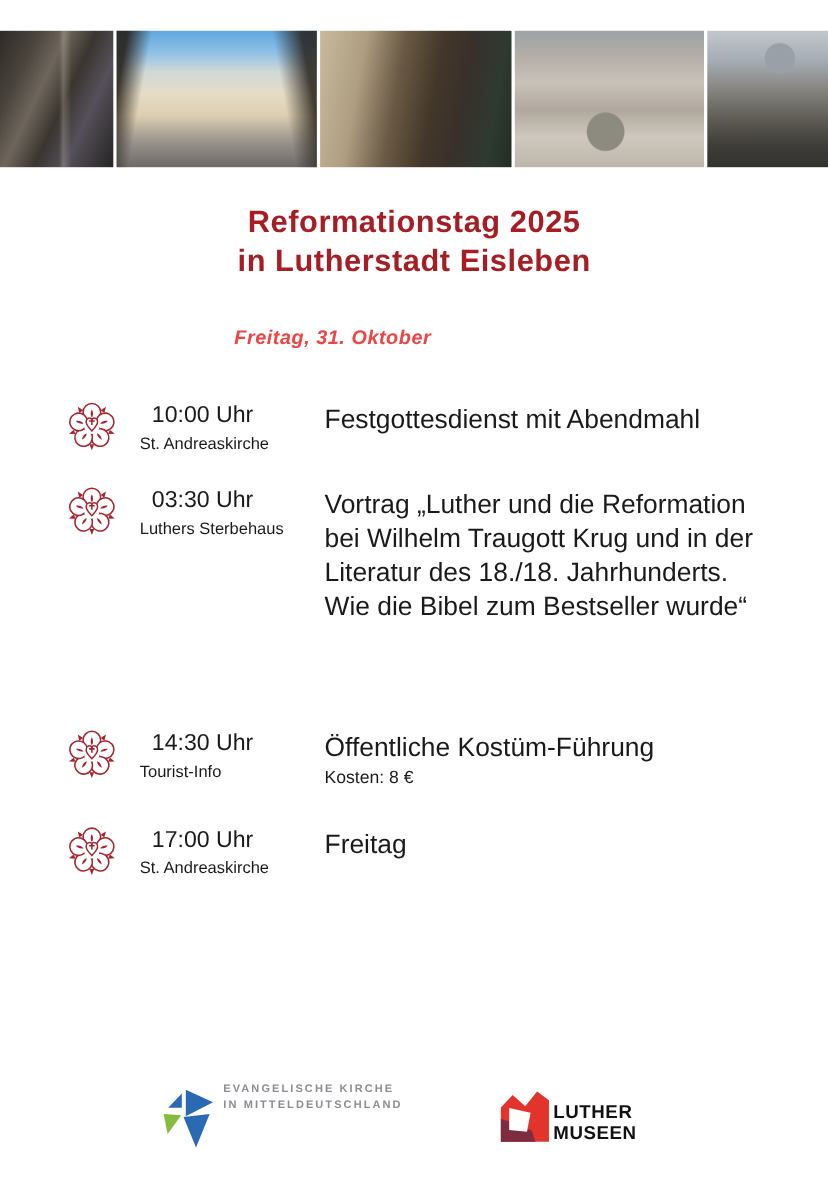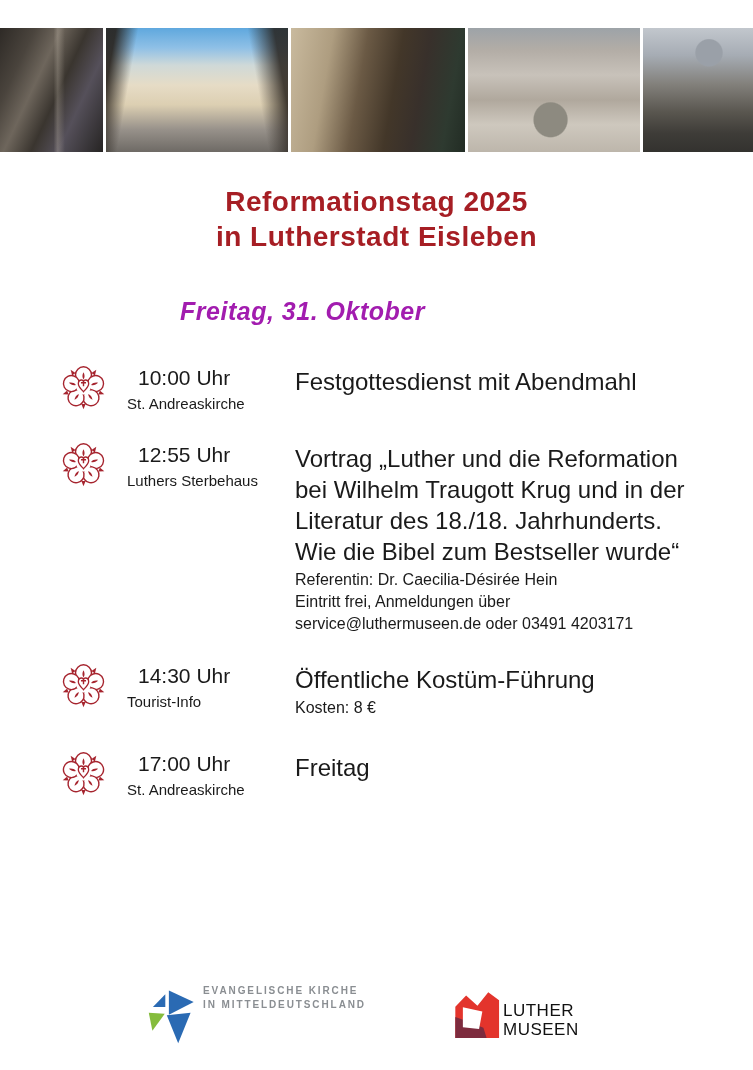--- a/index.html
+++ b/index.html
@@ -38,21 +38,21 @@
   }
   
   .main-title {
     position:absolute; top:184px; left:0; width:753px;
     text-align:center; font-weight:bold; font-size:28px; line-height:35px;
     color:#a61e24; letter-spacing:0.5px;
   }
   .date-heading {
     position:absolute; top:297px; left:0; width:605px;
     text-align:center; font-weight:bold; font-style:italic;
-    font-size:25px; color:#a21caf; letter-spacing:0.5px;
+    font-size:18px; color:#ef4444; letter-spacing:0.5px;
   }
   
   .event { position:absolute; left:0; width:753px; }
   .rose { position:absolute; left:60px; top:-2px; width:47px; height:47px; }
   .when { position:absolute; left:127px; top:0; width:165px; }
   .time { font-size:21px; line-height:24px; color:#1a1a1a;margin-left:11px; }
   .loc  { font-size:15px; line-height:18px; margin-top:5px; color:#1a1a1a; }
   .what { position:absolute; left:295px; top:0; width:440px; }
   .evt-title   { font-size:24px; line-height:31px; white-space:pre-line; color:#1a1a1a; }
   .evt-details { font-size:16px; line-height:22px; margin-top:2px; white-space:pre-line; color:#1a1a1a; }
@@ -60,21 +60,21 @@
   .ekm-logo { position:absolute; left:146px; top:988px; width:52px; height:64px; }
   .ekm-text {
     position:absolute; left:203px; top:984px;
     font-size:10px; line-height:13.5px; letter-spacing:1.9px;
     color:#8a8e92; font-weight:bold;
   }
   .lm-logo { position:absolute; left:451px; top:990px; width:54px; height:54px; }
   .lm-text {
     position:absolute; left:503px; top:1001px;
     font-size:17px; line-height:19px; letter-spacing:0.5px;
-    color:#111; font-weight:normal;
+    color:#111; font-weight:bold;
   }
   .hidden-defs { position:absolute; width:0; height:0; overflow:hidden; }
 </style>
 </head>
 <body>
 
 <svg class="hidden-defs" aria-hidden="true">
   <defs>
     <g id="luther-rose">
 
@@ -136,31 +136,28 @@
     <div class="what">
       <div class="evt-title">Festgottesdienst mit Abendmahl</div>
     </div>
   </div>
 
   <div class="event" style="top:443px">
     <svg class="rose" viewBox="0 0 100 100">
         <use href="#luther-rose"></use>
       </svg>
     <div class="when">
-      <div class="time">12:55 Uhr</div>
+      <div class="time">03:30 Uhr</div>
       <div class="loc">Luthers Sterbehaus</div>
     </div>
     <div class="what">
       <div class="evt-title">Vortrag „Luther und die Reformation
 bei Wilhelm Traugott Krug und in der
 Literatur des 18./18. Jahrhunderts.
 Wie die Bibel zum Bestseller wurde“</div>
-      <div class="evt-details">Referentin: Dr. Caecilia-Désirée Hein
-Eintritt frei, Anmeldungen über
-service@luthermuseen.de oder 03491 4203171</div>
     </div>
   </div>
 
   <div class="event" style="top:664px">
     <svg class="rose" viewBox="0 0 100 100">
         <use href="#luther-rose"></use>
       </svg>
     <div class="when">
       <div class="time">14:30 Uhr</div>
       <div class="loc">Tourist-Info</div>

